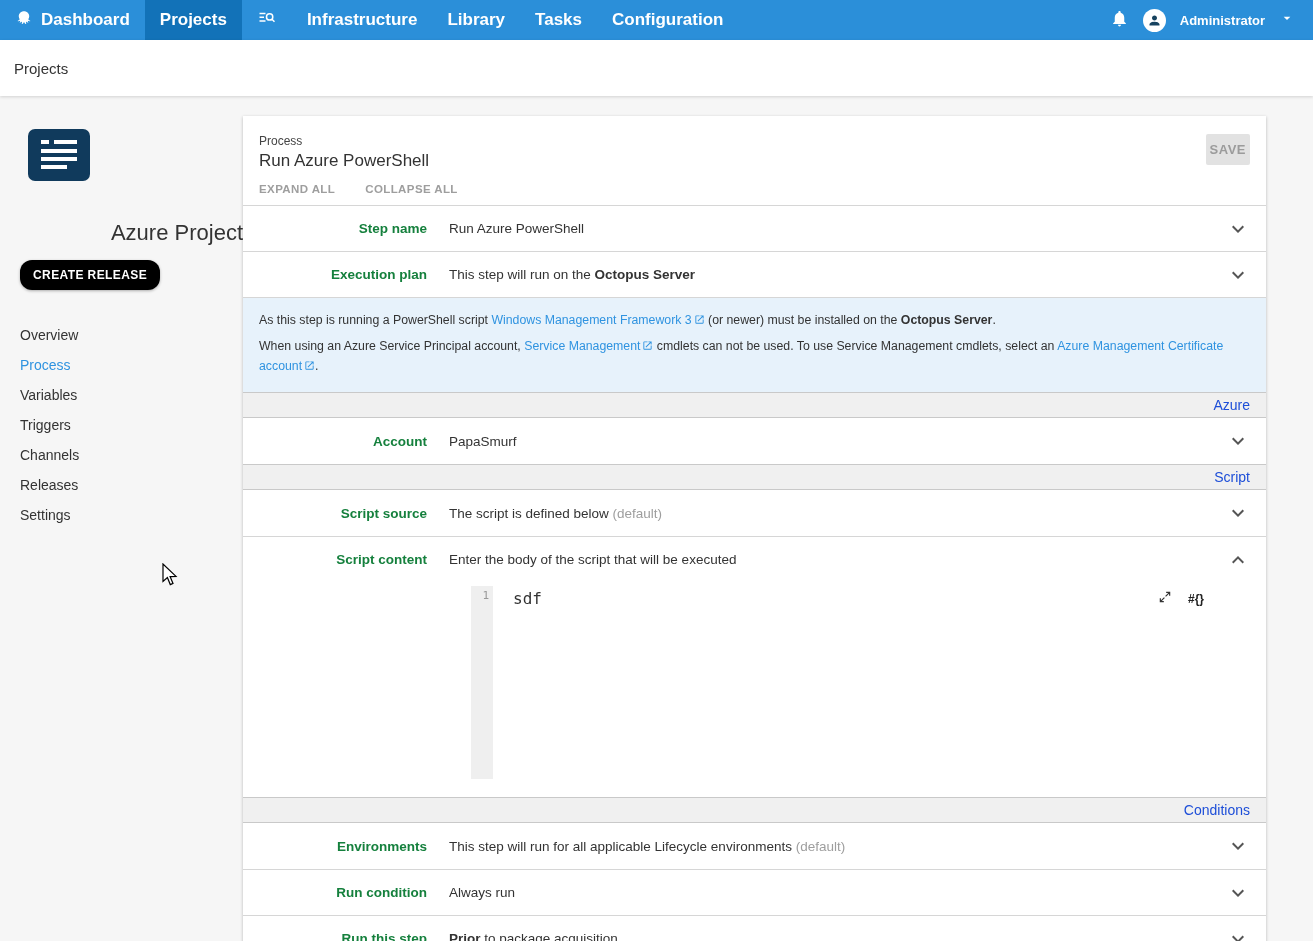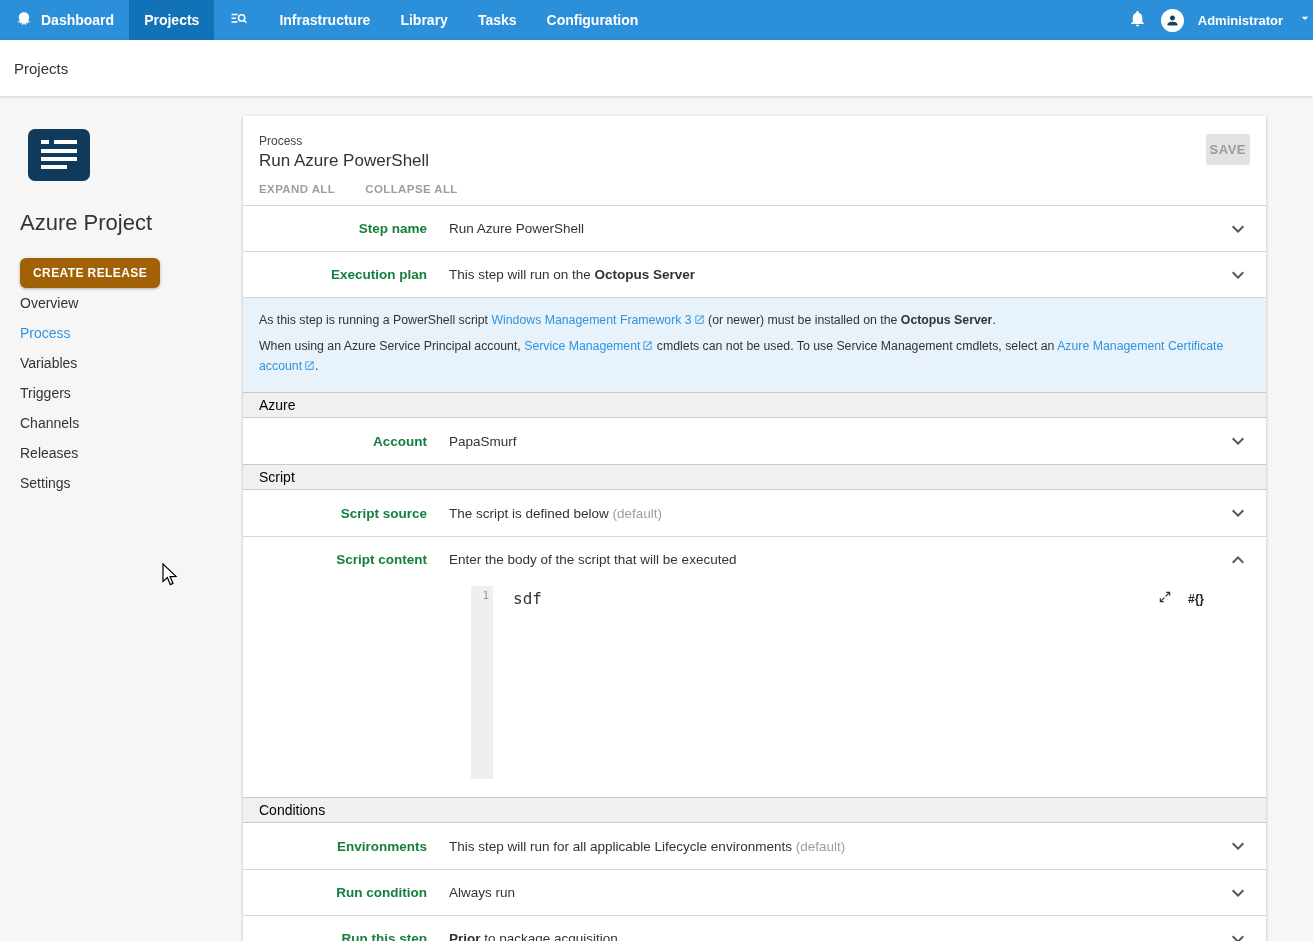--- a/index.html
+++ b/index.html
@@ -17,28 +17,28 @@
     background: #2b8fd9;
     display: flex;
     align-items: stretch;
     color: #fff;
   }
   .nav-tab {
     display: flex;
     align-items: center;
     gap: 8px;
     padding: 0 15px;
-    font-size: 14px;
+    font-size: 17px;
     font-weight: 700;
     cursor: pointer;
     white-space: nowrap;
   }
   .nav-tab.active { background: #1272b8; }
   .nav-spacer { flex: 1; }
-  .nav-right { display: flex; align-items: center; gap: 14px; }
+  .nav-right { display: flex; align-items: center; gap: 14px; padding-right: 18px; }
   .avatar {
     width: 23px; height: 23px; border-radius: 50%;
     background: #fff; display: flex; align-items: center; justify-content: center;
   }
   .user-name { font-size: 13px; font-weight: 700; }
   
   .crumb-bar {
     height: 56px;
     background: #fff;
     display: flex;
@@ -51,31 +51,30 @@
     z-index: 2;
   }
   
   .content { display: flex; align-items: flex-start; }
   .side {
     width: 243px;
     flex-shrink: 0;
     padding: 32px 0 0 20px;
   }
   .proj-logo { margin-left: 7px; display:block; }
-  .proj-name { font-size: 22px; font-weight: 400; color:#333; margin: 28px 0 14px 0; }
+  .proj-name { font-size: 22px; font-weight: 400; color:#333; margin: 38px 0 14px 0; text-align: right; }
   .create-btn {
-    background: #a16207; color: #fff;
-    border: none; border-radius: 6px;
+    background: #000000; color: #fff;
+    border: none; border-radius: 12px;
     font-family: "Liberation Sans", sans-serif;
     font-size: 12px; font-weight: 700; letter-spacing: .4px;
     padding: 8px 13px; cursor: pointer;
     box-shadow: 0 1px 3px rgba(0,0,0,.3);
-    margin-top: 8px;
-  }
-  .side-nav { list-style: none; }
+  }
+  .side-nav { margin-top: 30px; list-style: none; }
   .side-nav li {
     font-size: 14px; color: #333;
     padding: 7px 0; cursor: pointer;
   }
   .side-nav li.active { color: #2f93e0; }
   
   .card {
     flex: 1;
     margin: 20px 47px 15px 0;
     background: #fff;
@@ -123,21 +122,21 @@
     font-size: 12.3px; line-height: 1.55; color:#333;
   }
   .info-box p { margin: 6px 0; }
   .link { color: #2f93e0; text-decoration: none; cursor: pointer; }
   .ext { display:inline-block; vertical-align: -1px; margin-left:2px; }
   .section-bar {
     background: #f0f0f0;
     border-top: 1px solid #c9c9c9;
     border-bottom: 1px solid #c9c9c9;
     padding: 4px 16px;
-    font-size: 14px; color: #000000;
+    font-size: 14px; color: #1d4ed8; text-align: right;
   }
   
   .editor-wrap { padding: 4px 20px 18px 228px; }
   .editor {
     position: relative;
     height: 193px;
     background: #fff;
   }
   .gutter {
     position: absolute; left: 0; top: 0; bottom: 0; width: 22px;

